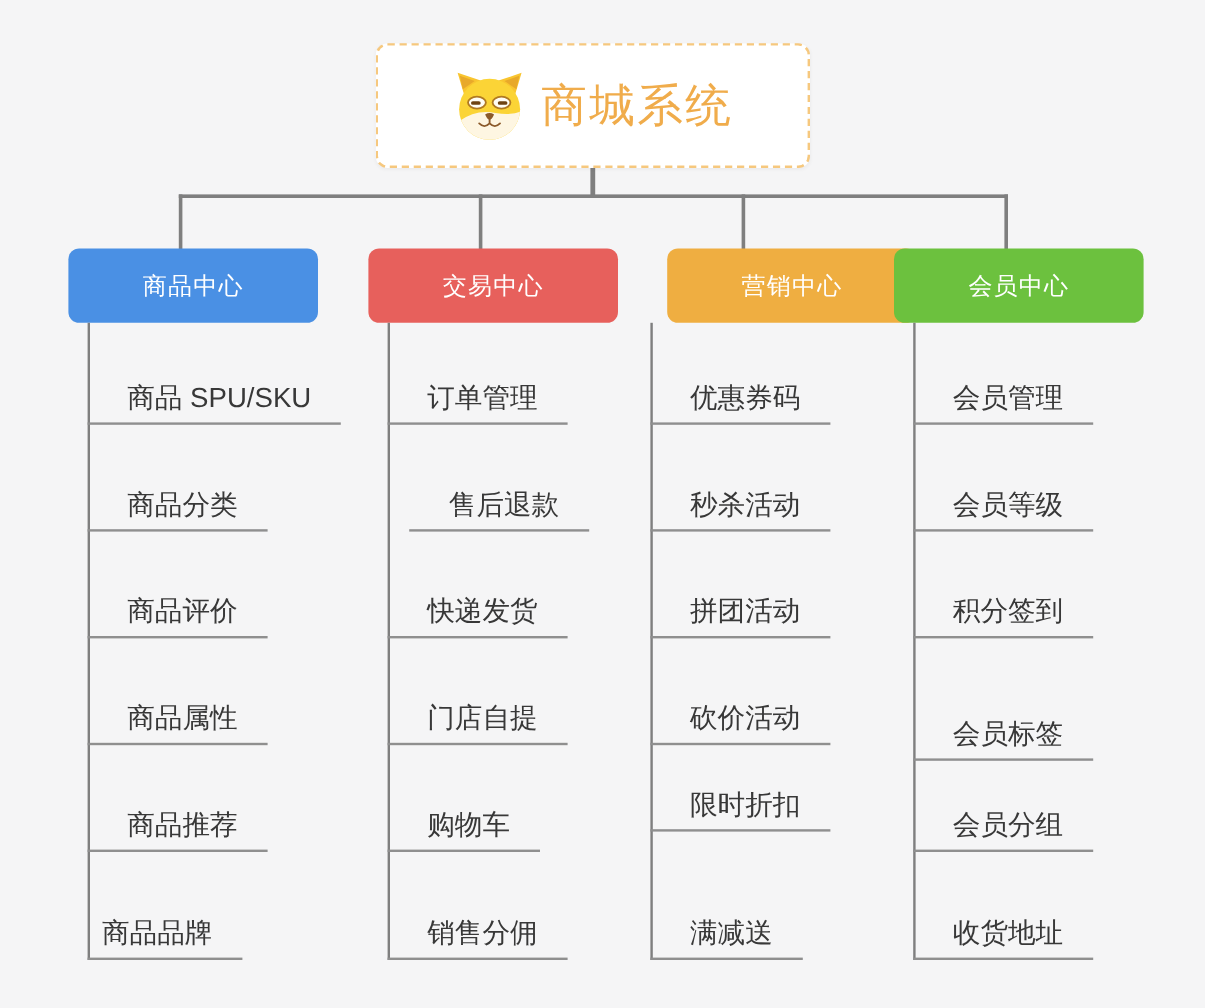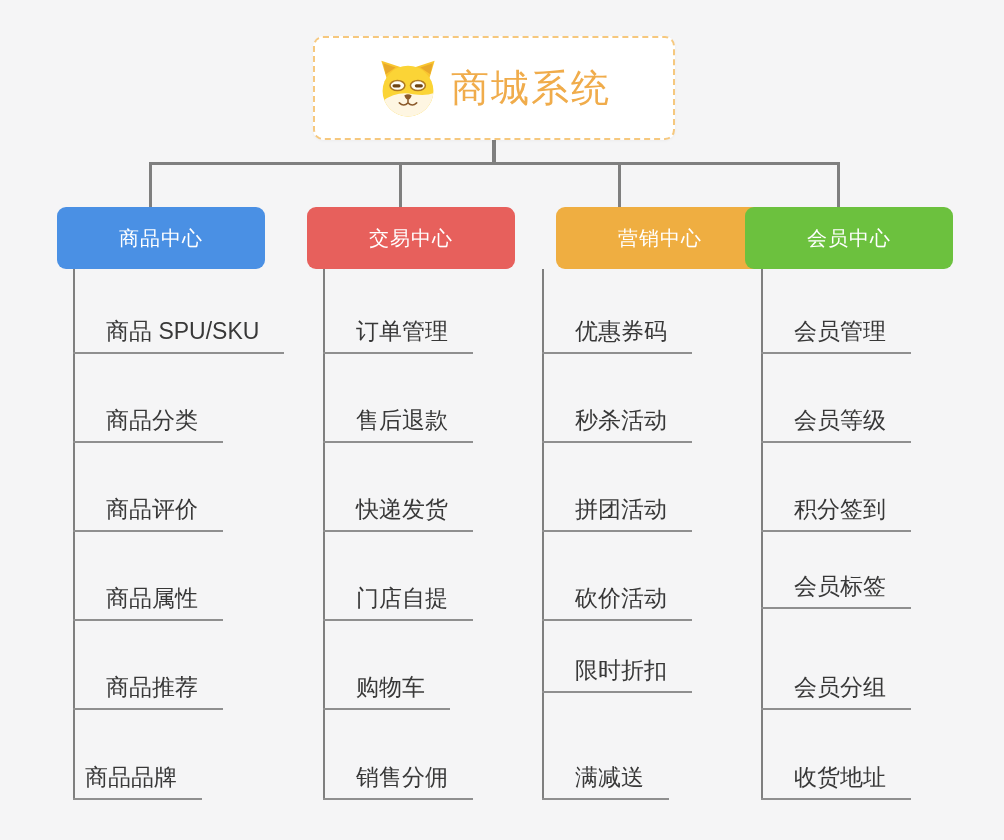--- a/index.html
+++ b/index.html
@@ -111,21 +111,21 @@
       <div class="item" style="left: 73px; top: 405.1px;">商品分类</div>
       <div class="item" style="left: 73px; top: 494.2px;">商品评价</div>
       <div class="item" style="left: 73px; top: 583.3px;">商品属性</div>
       <div class="item" style="left: 73px; top: 672.4px;">商品推荐</div>
       <div class="item" style="left: 73px; top: 761.5px; padding-left: 12px;">商品品牌</div>
       <div class="branch-box" style="left: 307px; background: rgb(231, 96, 92);">
         <span>交易中心</span>
       </div>
       <div class="line" style="left: 323px; top: 269px; width: 2px; height: 530.5px;"></div>
       <div class="item" style="left: 323px; top: 316px;">订单管理</div>
-      <div class="item" style="left: 323px; top: 405.1px;">售后退款</div>
+      <div class="item" style="left: 341px; top: 405.1px;">售后退款</div>
       <div class="item" style="left: 323px; top: 494.2px; text-align: center;">快递发货</div>
       <div class="item" style="left: 323px; top: 583.3px;">门店自提</div>
       <div class="item" style="left: 323px; top: 672.4px;">购物车</div>
       <div class="item" style="left: 323px; top: 761.5px;">销售分佣</div>
       <div class="branch-box" style="left: 526px; background: rgb(239, 174, 65); margin-left: 30px;">
         <span>营销中心</span>
       </div>
       <div class="line" style="left: 542px; top: 269px; width: 2px; height: 530.5px;"></div>
       <div class="item" style="left: 542px; top: 316px;">优惠券码</div>
       <div class="item" style="left: 542px; top: 405.1px;">秒杀活动</div>
@@ -133,18 +133,18 @@
       <div class="item" style="left: 542px; top: 583.3px;">砍价活动</div>
       <div class="item" style="left: 542px; top: 655px;">限时折扣</div>
       <div class="item" style="left: 542px; top: 761.5px;">满减送</div>
       <div class="branch-box" style="left: 745px; background: rgb(108, 193, 62);">
         <span>会员中心</span>
       </div>
       <div class="line" style="left: 761px; top: 269px; width: 2px; height: 530.5px;"></div>
       <div class="item" style="left: 761px; top: 316px;">会员管理</div>
       <div class="item" style="left: 761px; top: 405.1px;">会员等级</div>
       <div class="item" style="left: 761px; top: 494.2px;">积分签到</div>
-      <div class="item" style="left: 761px; top: 571px;">会员标签</div>
+      <div class="item" style="left: 761px; top: 596px;">会员标签</div>
       <div class="item" style="left: 761px; top: 672.4px;">会员分组</div>
       <div class="item" style="left: 761px; top: 761.5px;">收货地址</div>
     </div>
 
 </div>
 
 </body></html>

